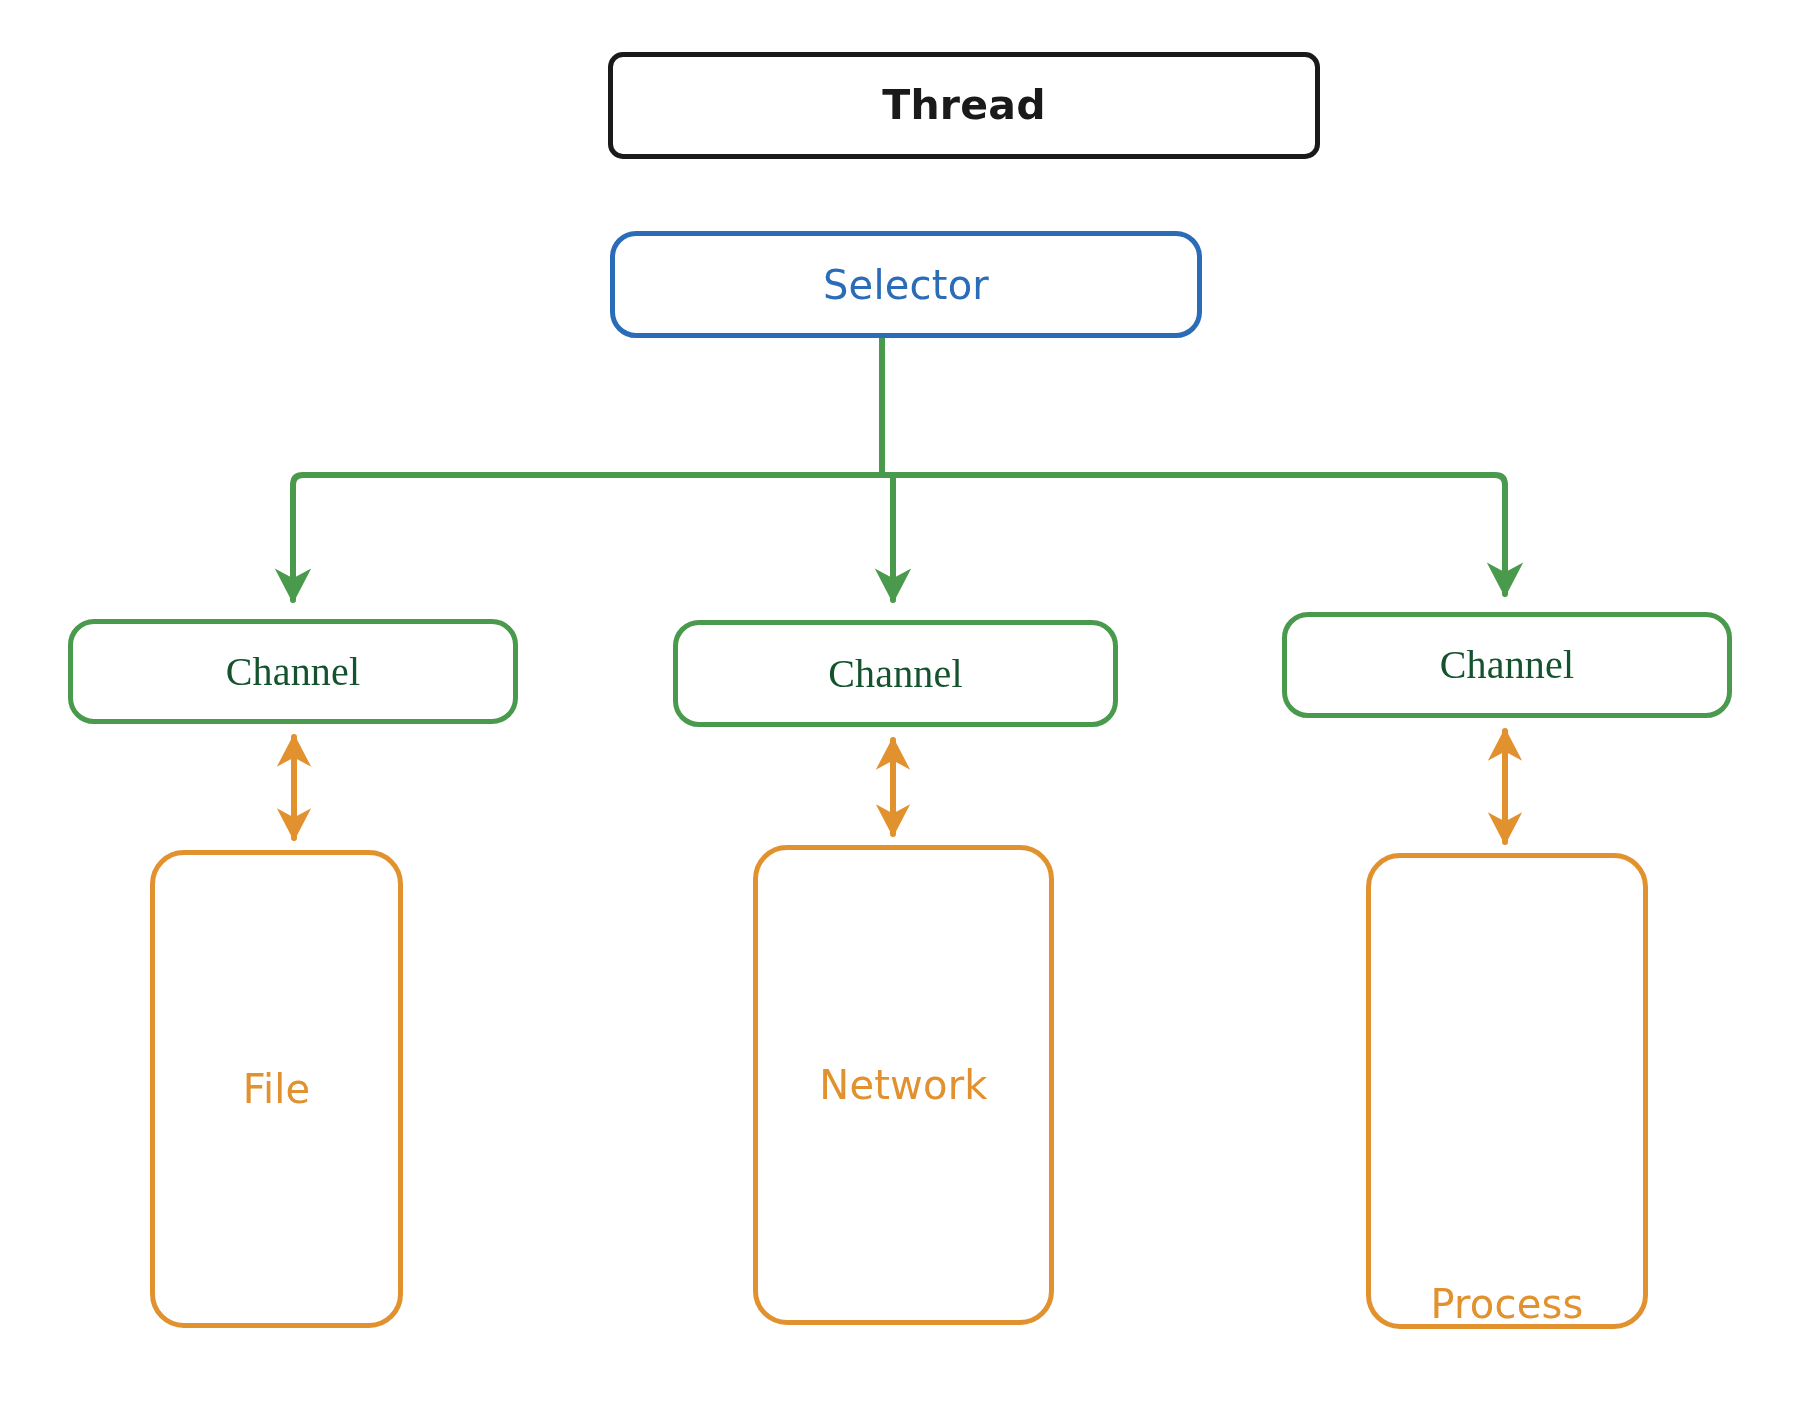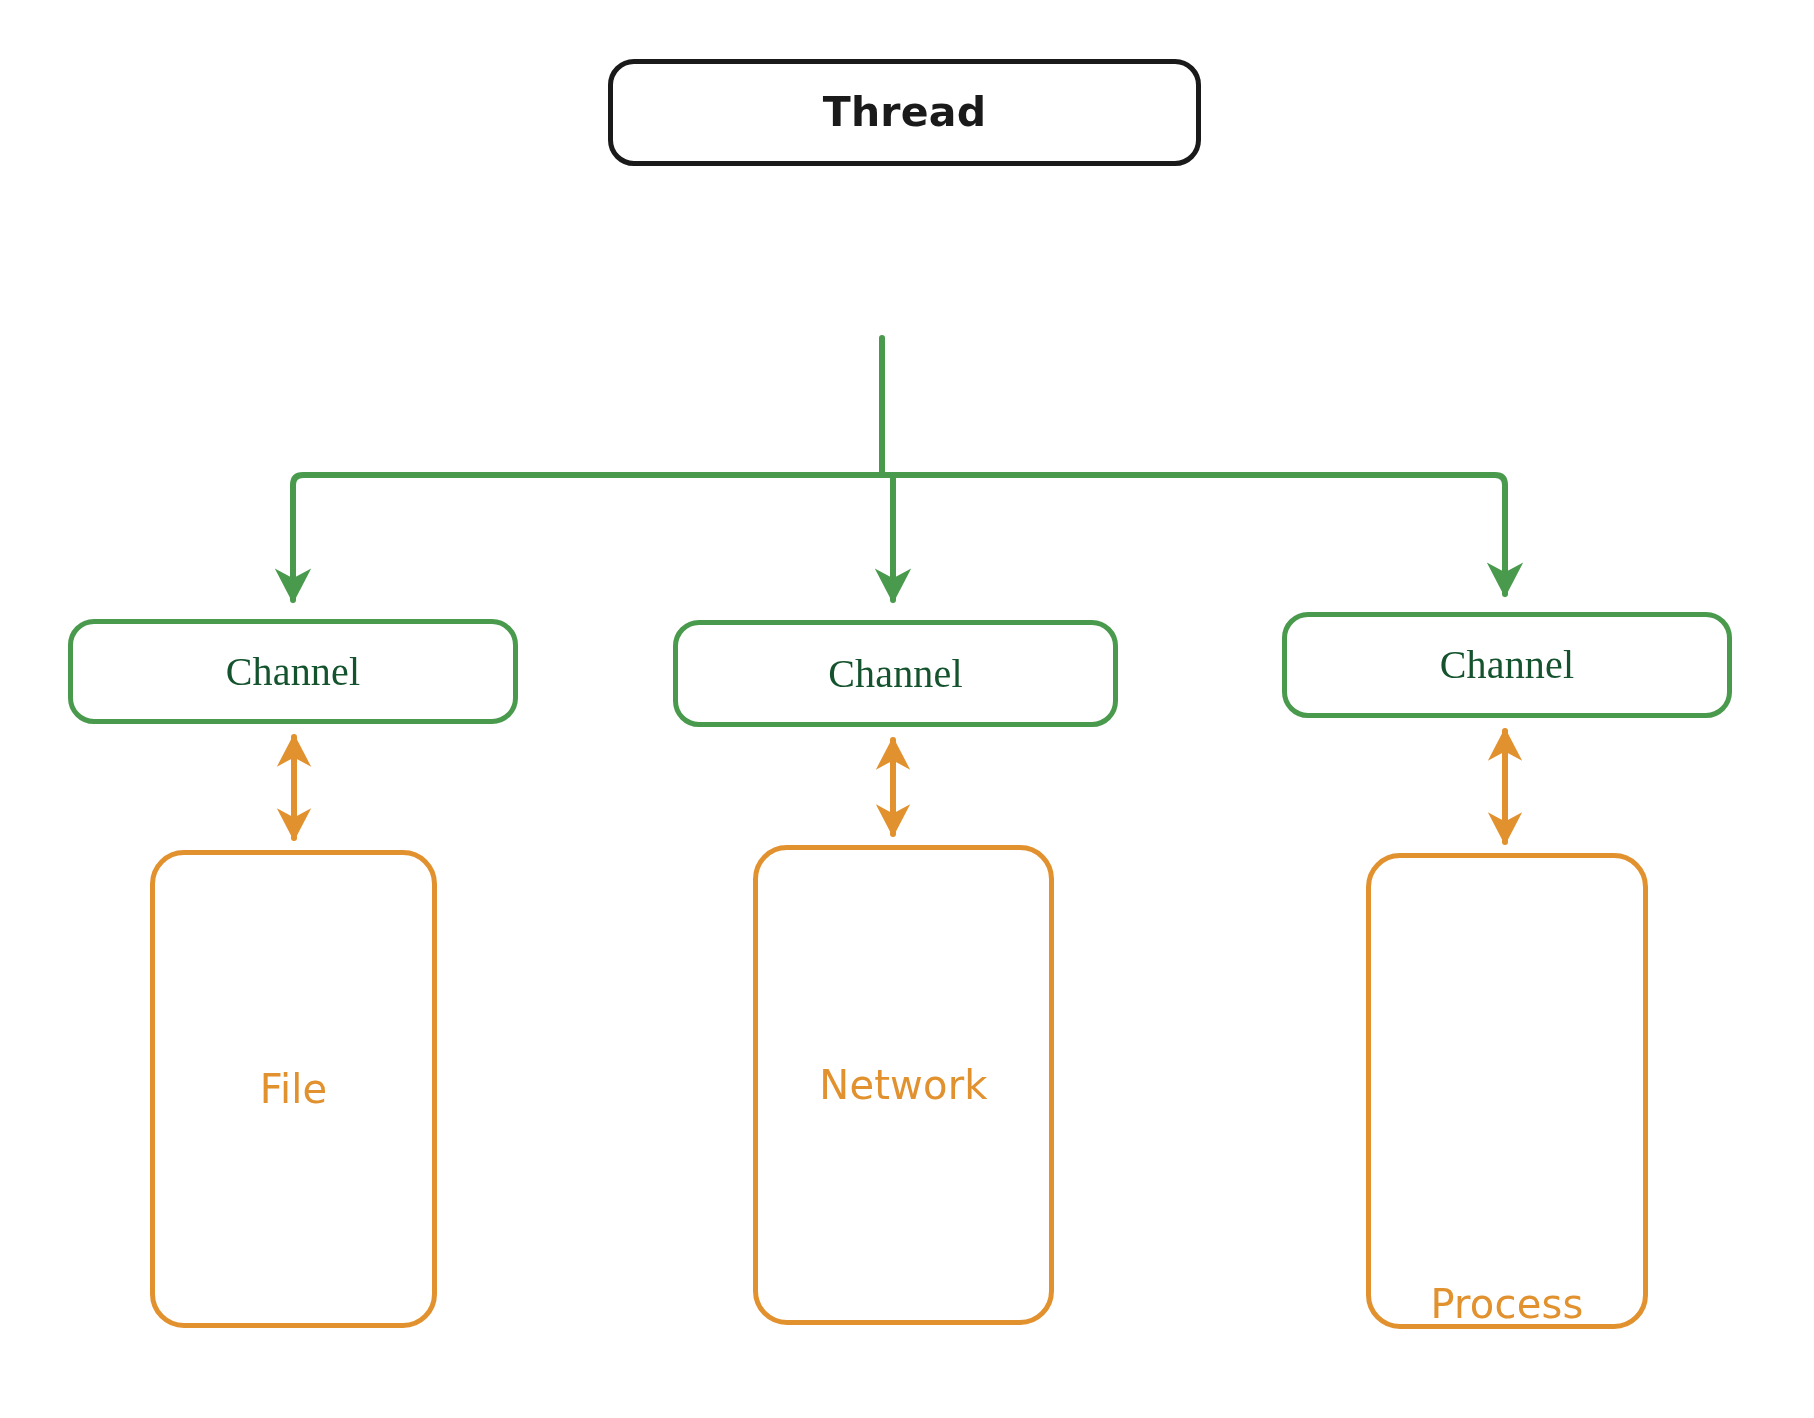--- a/index.html
+++ b/index.html
@@ -38,24 +38,25 @@
     z-index: 2;
   }
   .node-label {
     font-size: 40px;
     line-height: 1;
     letter-spacing: 0.2px;
     white-space: nowrap;
   }
   .node-thread {
     left: 608px;
-    top: 59px;
-    width: 593px;
+    top: 52px;
+    width: 712px;
     height: 107px;
     border-color: #1a1a1a;
+    border-radius: 15px;
   }
   .node-thread .node-label {
     color: #1a1a1a;
     font-weight: bold;
     font-size: 41px;
   }
   .node-selector {
     left: 610px;
     top: 231px;
     width: 592px;
@@ -71,21 +72,21 @@
   .node-channel-1 { left: 68px;   top: 619px; width: 450px; height: 105px; }
   .node-channel-2 { left: 673px;  top: 620px; width: 445px; height: 107px; }
   .node-channel-3 { left: 1282px; top: 612px; width: 450px; height: 106px; }
 
   .node-resource {
     border-color: #e2912f;
     border-radius: 34px;
     align-items: center;
   }
   .node-resource .node-label { color: #e2912f; }
-  .node-file    { left: 150px;  top: 850px; width: 287px; height: 478px; }
+  .node-file    { left: 150px;  top: 850px; width: 253px; height: 478px; }
   .node-network { left: 753px;  top: 845px; width: 301px; height: 480px; }
   .node-process { left: 1366px; top: 853px; width: 282px; height: 476px; align-items: flex-end; }
 </style>
 </head>
 <body>
 
 <div id="canvas">
 
   <svg id="wires" viewBox="0 0 1814 1418" width="1814" height="1418" xmlns="http://www.w3.org/2000/svg">
     <defs>
@@ -111,20 +112,23 @@
       <path d="M 294 838 L 294 737" marker-start="url(#orangeArrowStart)" marker-end="url(#orangeArrowEnd)"></path>
       <path d="M 893 834 L 893 740" marker-start="url(#orangeArrowStart)" marker-end="url(#orangeArrowEnd)"></path>
       <path d="M 1505 842 L 1505 731" marker-start="url(#orangeArrowStart)" marker-end="url(#orangeArrowEnd)"></path>
     </g>
   </svg>
 
   <div class="node node-thread">
     <span class="node-label">Thread</span>
   </div>
 
+  <div class="node node-selector">
+    <span class="node-label">Selector</span>
+  </div>
 
   <div class="node node-channel node-channel-1">
     <span class="node-label">Channel</span>
   </div>
 
   <div class="node node-channel node-channel-2">
     <span class="node-label">Channel</span>
   </div>
 
   <div class="node node-channel node-channel-3">

